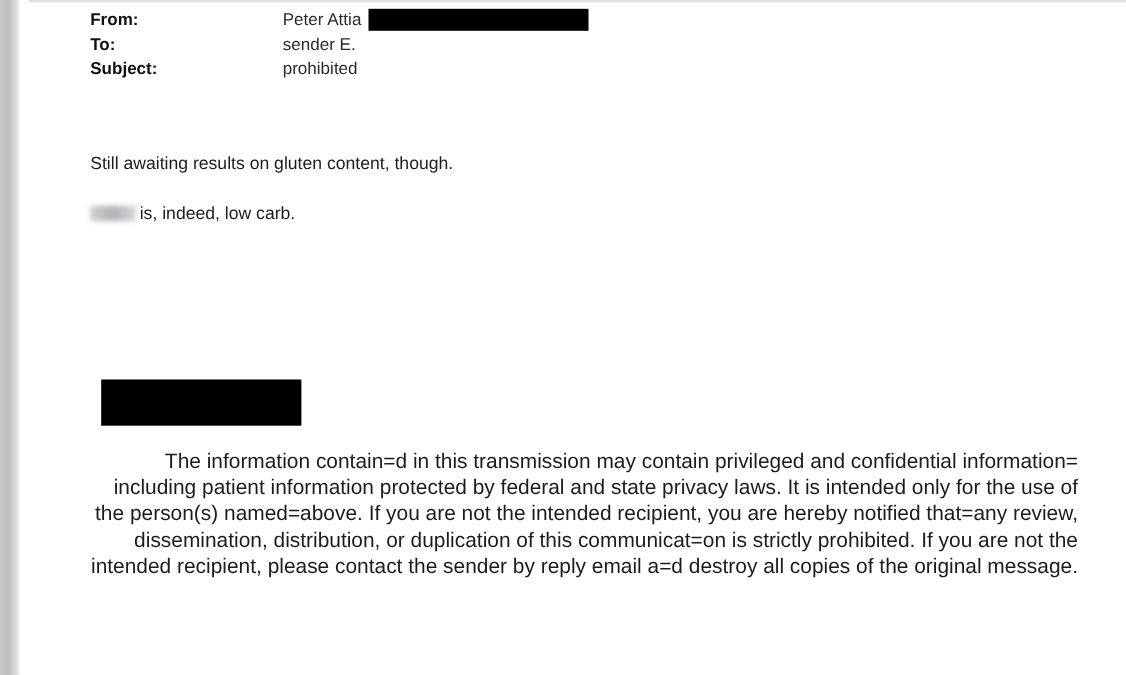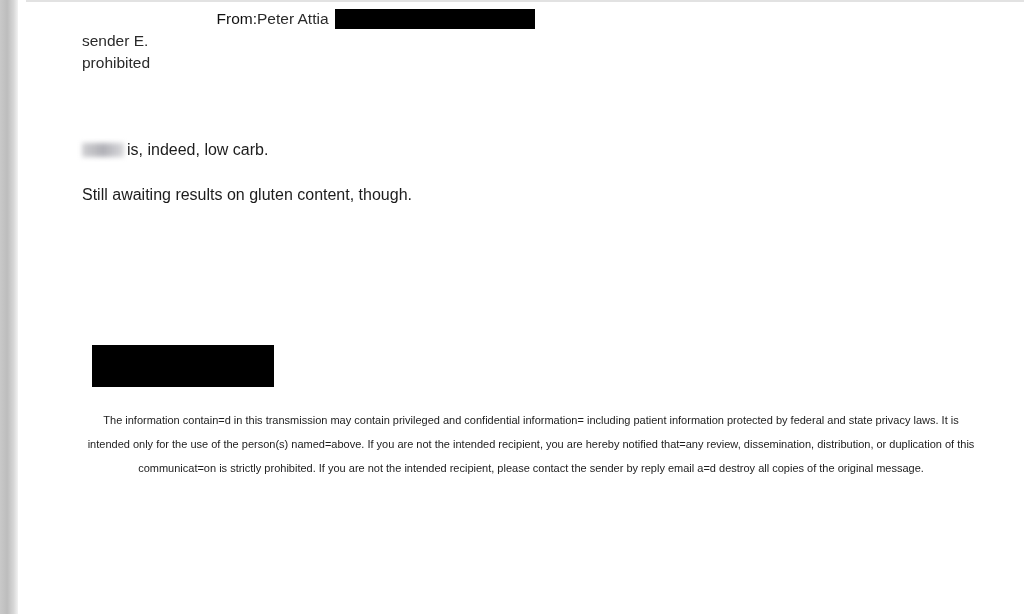--- a/index.html
+++ b/index.html
@@ -57,24 +57,23 @@
     width: 900px;
   }
   .hdr-row {
     display: flex;
     align-items: flex-start;
     height: 22px;
     line-height: 22px;
   }
   .hdr-label {
     width: 175px;
-    font-weight: normal;
+    font-weight: bold;
     font-size: 15.5px;
     color: #111;
-    text-align: right;
   }
   .hdr-value {
     font-size: 15.5px;
     color: #2a2a2a;
     white-space: nowrap;
     text-align: center;
   }
   .redaction {
     display: inline-block;
     background: #000000;
@@ -131,55 +130,57 @@
     vertical-align: middle;
     position: relative;
     top: -11px;
   }
 
   .disclaimer {
     position: absolute;
     left: 56px;
     top: 408px;
     width: 898px;
-    font-size: 11px;
+    font-size: 19px;
     line-height: 24px;
     color: #1c1c1c;
-    text-align: center;
+    text-align: right;
   }
 </style>
 </head>
 <body>
 
 <div class="page-left-edge"></div>
 <div class="page-left-gap"></div>
 
 <div class="page">
   <div class="scan-top-line"></div>
 
   <div class="header-block">
     <div class="hdr-row">
       <div class="hdr-label">From:</div>
       <div class="hdr-value">
         <span>Peter Attia</span><span class="redaction redact-from"></span>
       </div>
     </div>
     <div class="hdr-row">
+      <div class="hdr-label">To:</div>
       <div class="hdr-value">sender E.</div>
     </div>
     <div class="hdr-row">
+      <div class="hdr-label">Subject:</div>
       <div class="hdr-value">prohibited</div>
     </div>
   </div>
 
   <div class="body-block">
+    <p class="para">Still awaiting results on gluten content, though.</p>
     <p class="para">
       <span class="blur-name"></span><span>is, indeed, low carb.</span>
     </p>
-    <p class="para">Still awaiting results on gluten content, though.</p>
   </div>
 
   <div class="sig-block">
     <div class="sig-line">
       <span class="redaction redact-sig"></span>
     </div>
   </div>
 
   <div class="disclaimer">The information contain=d in this transmission may contain privileged and confidential information= including patient information protected by federal and state privacy laws. It is intended only for the use of the person(s) named=above. If you are not the intended recipient, you are hereby notified that=any review, dissemination, distribution, or duplication of this communicat=on is strictly prohibited. If you are not the intended recipient, please contact the sender by reply email a=d destroy all copies of the original message.</div>
 </div>

